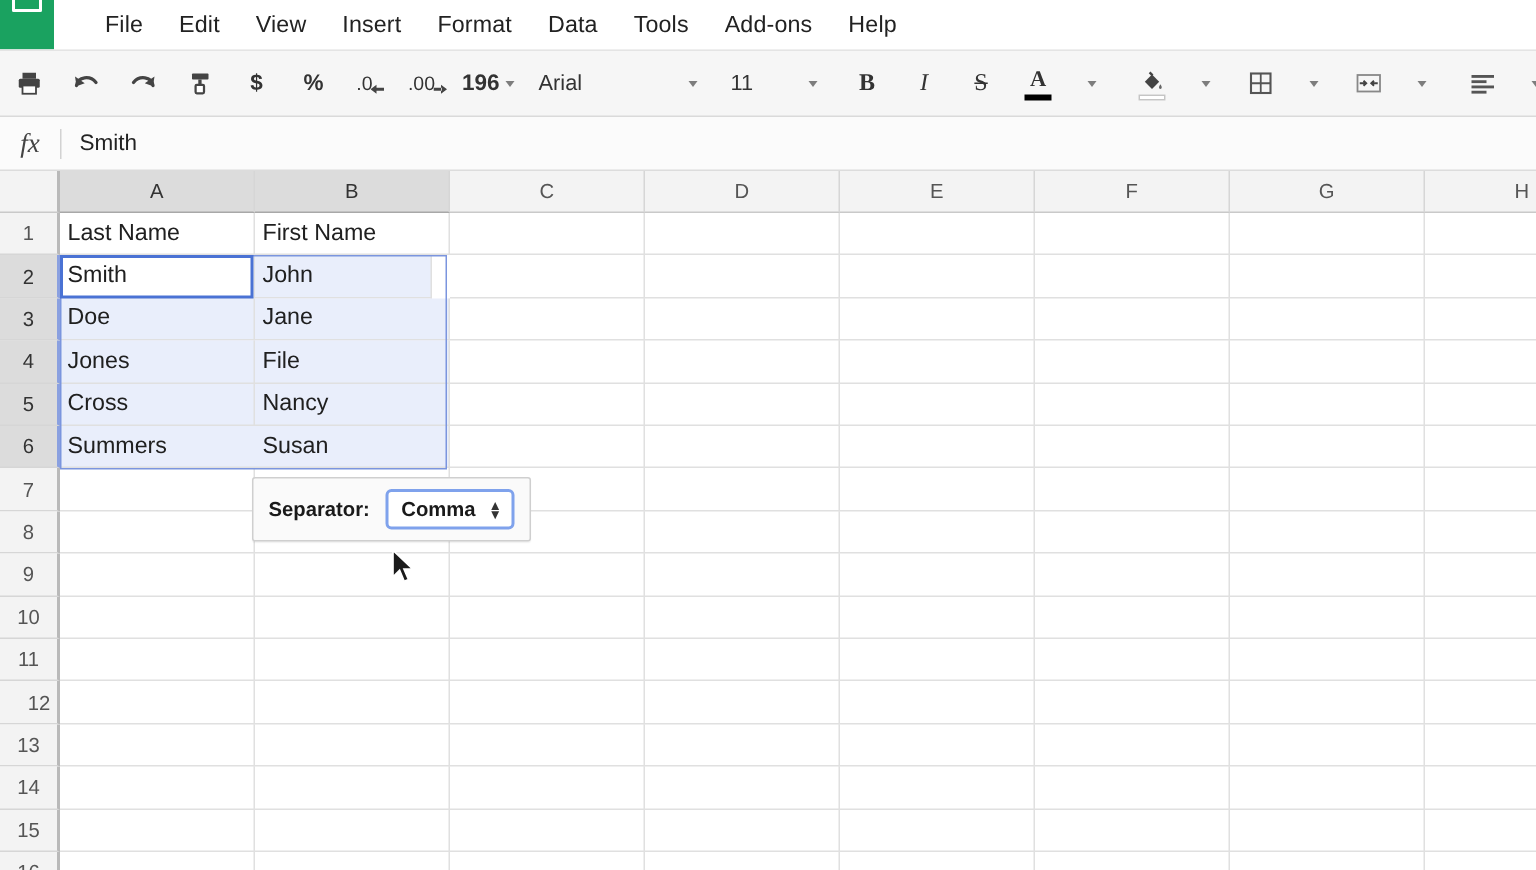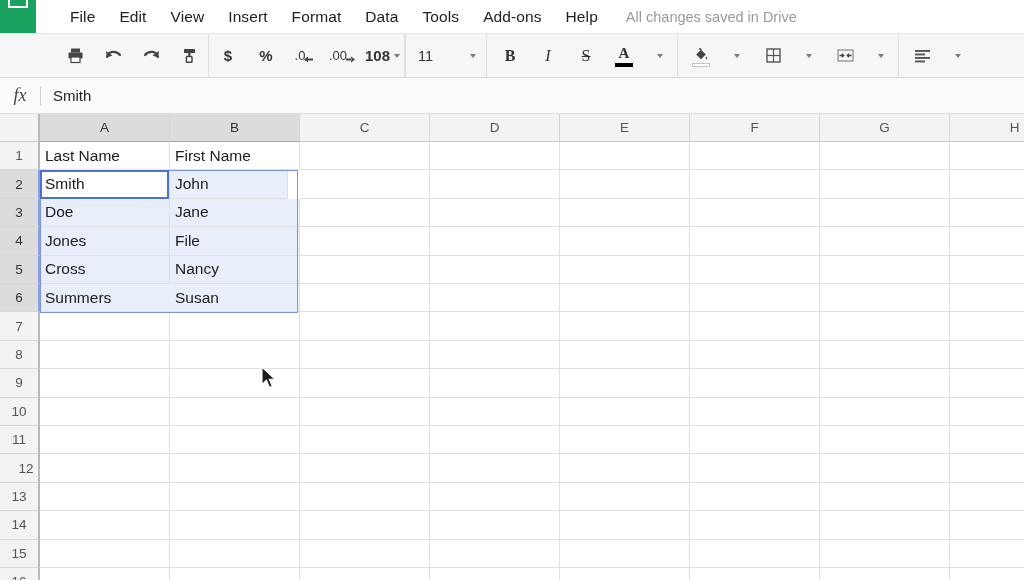--- a/index.html
+++ b/index.html
@@ -188,21 +188,20 @@
     <div class="menu-items">
       <div class="menu-item">File</div>
       <div class="menu-item">Edit</div>
       <div class="menu-item">View</div>
       <div class="menu-item">Insert</div>
       <div class="menu-item">Format</div>
       <div class="menu-item">Data</div>
       <div class="menu-item">Tools</div>
       <div class="menu-item">Add-ons</div>
       <div class="menu-item">Help</div>
-      <div class="save-status">All changes saved in Drive</div>
     </div>
   </div>
 
   <div class="toolbar">
     <div style="width:56px"></div>
 
     <div class="tb-group">
       <div class="tb-btn">
         <svg width="17" height="17" viewBox="0 0 17 17">
             <rect x="4" y="1.5" width="9" height="4" fill="#444"></rect>
@@ -246,27 +245,33 @@
             <path d="M0 4.5 L4 1.5 L4 7.5 Z M3.5 3.5 L9 3.5 L9 5.5 L3.5 5.5 Z" fill="#444"></path>
           </svg>
       </div>
       <div class="tb-btn">
         <span class="tb-label-plain" style="font-size:13px">.00</span>
         <svg width="9" height="9" viewBox="0 0 9 9" style="margin-top:7px;margin-left:-1px">
             <path d="M9 4.5 L5 1.5 L5 7.5 Z M0 3.5 L5.5 3.5 L5.5 5.5 L0 5.5 Z" fill="#444"></path>
           </svg>
       </div>
       <div class="tb-btn">
-        <span class="tb-label">108</span>
+        <span class="tb-label">196</span>
         <span class="caret"></span>
       </div>
     </div>
 
     <div class="tb-sep"></div>
 
+    <div class="tb-group">
+      <div class="combo font-combo">
+        <span class="combo-text">Arial</span>
+        <span class="caret"></span>
+      </div>
+    </div>
 
     <div class="tb-sep"></div>
 
     <div class="tb-group">
       <div class="combo size-combo">
         <span class="combo-text">11</span>
         <span class="caret"></span>
       </div>
     </div>
 
@@ -515,19 +520,29 @@
           <div class="cell" style="left: 390px; top: 426px; width: 130px;"></div>
           <div class="cell" style="left: 520px; top: 426px; width: 130px;"></div>
           <div class="cell" style="left: 650px; top: 426px; width: 130px;"></div>
           <div class="cell" style="left: 780px; top: 426px; width: 130px;"></div>
           <div class="cell" style="left: 910px; top: 426px; width: 130px;"></div>
         </div>
       <div class="range-outline" style="left:0px; top:28.4px; width:258px; height:142.4px;"></div>
       <div class="active-outline" style="left:0px; top:28.4px; width:129px; height:29px;"></div>
     </div>
 
+    <div class="sep-widget" style="left:168px; top:204px; height:43px;">
+      <span class="sep-label">Separator:</span>
+      <div class="sep-select">
+        <span>Comma</span>
+        <span class="stepper">
+          <span>▲</span>
+            <span>▼</span>
+        </span>
+      </div>
+    </div>
   </div>
 
   <svg class="cursor" style="left:261px; top:366px;" width="17" height="24" viewBox="0 0 17 24">
     <path d="M1,1 L1,18.5 L5.4,14.2 L8.5,21.5 L11.3,20.3 L8.3,13.3 L14,13.3 Z" fill="#1b1b1b" stroke="#ffffff" stroke-width="1.1"></path>
   </svg>
 
 </div>
 
 </body></html>

